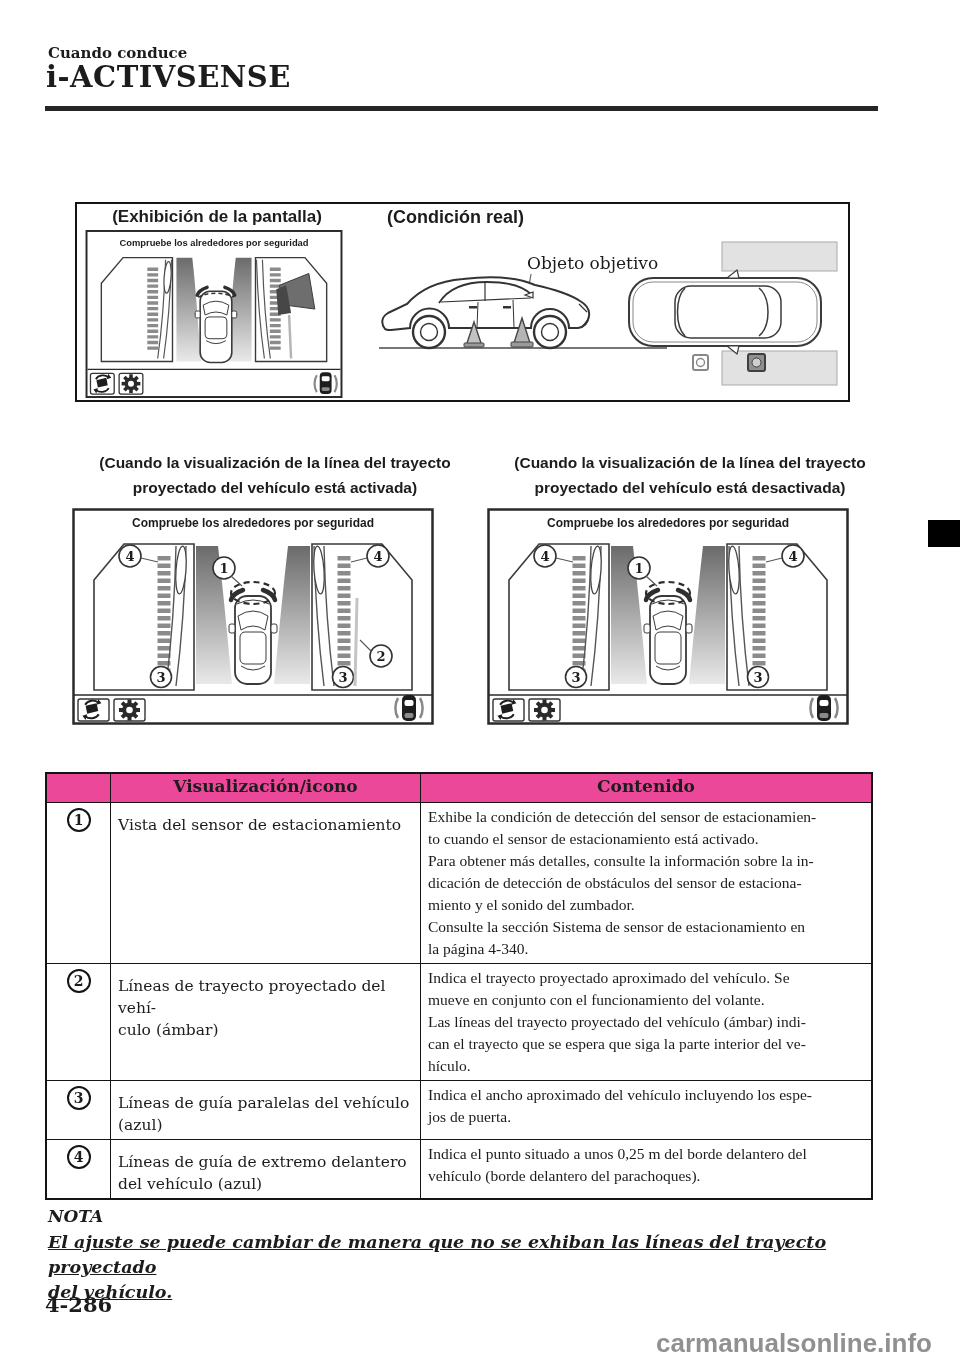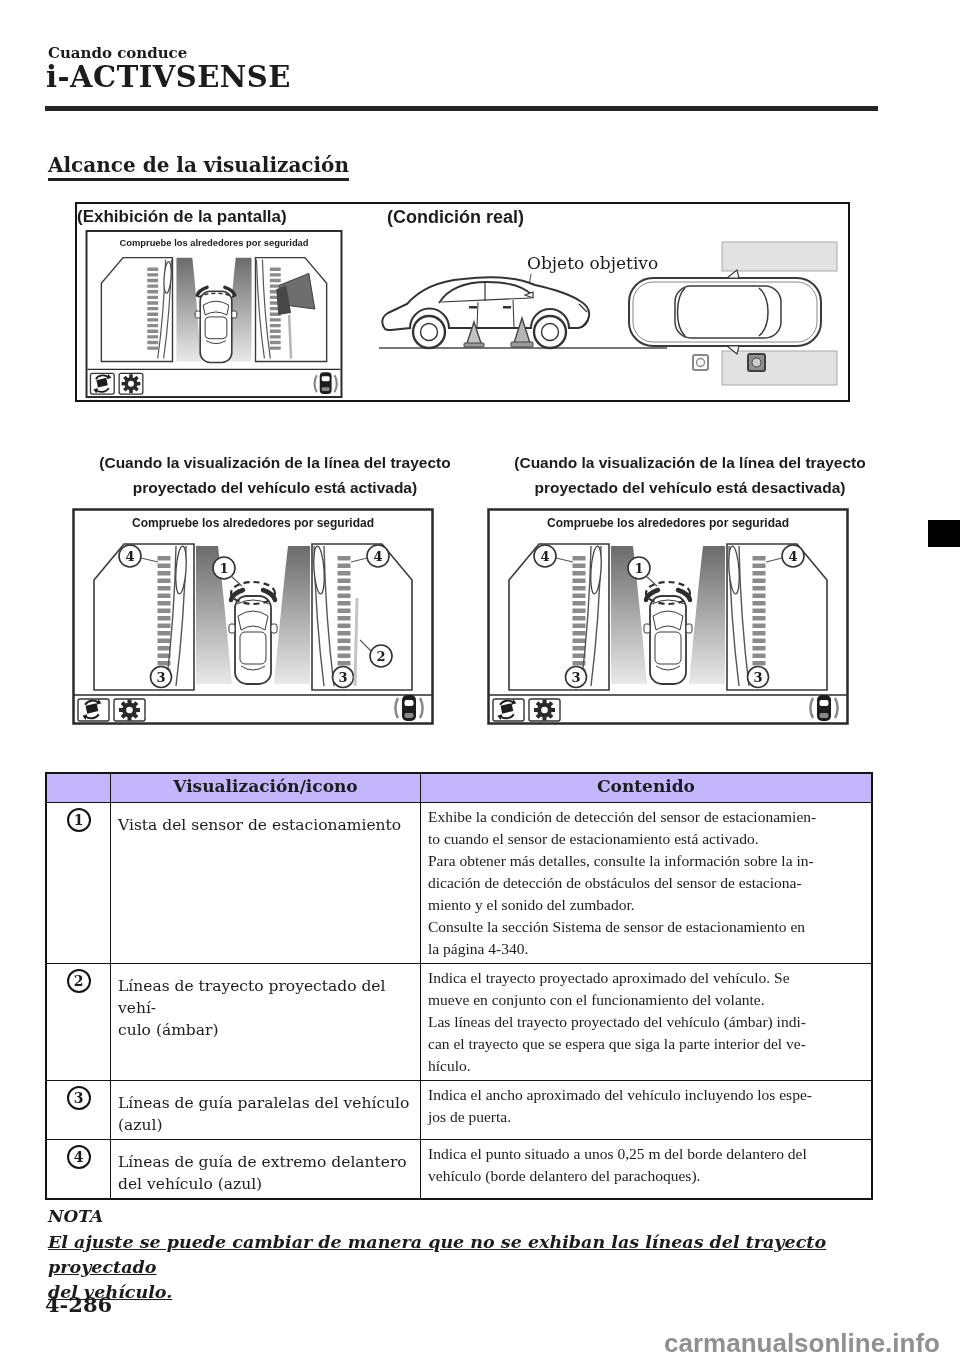--- a/index.html
+++ b/index.html
@@ -7,63 +7,60 @@
         font-family:"DejaVu Serif",serif;color:#1c1c1c;}
   .abs{position:absolute;}
   .eyebrow{left:48px;top:44px;font-weight:bold;font-size:15px;}
   .title{left:46px;top:60px;font-weight:bold;font-size:29px;letter-spacing:.5px;}
   .rule{left:45px;top:106px;width:833px;height:5px;background:#262626;}
   .h2wrap{display:block;}
   .h2{display:inline-block;font-weight:bold;font-size:20px;border-bottom:3px solid #222;padding-bottom:1px;}
   #h2a{left:48px;top:153px;}
   #h2b{left:48px;top:414px;}
   .fig1{left:75px;top:202px;width:771px;height:196px;border:2px solid #141414;background:#fff;}
-  .fig1 .cap1{left:0;top:3px;width:280px;text-align:left;font:bold 17px "Liberation Sans",sans-serif;}
+  .fig1 .cap1{left:0;top:3px;width:280px;text-align:center;font:bold 17px "Liberation Sans",sans-serif;}
   .fig1 .cap2{left:310px;top:3px;font:bold 18px "Liberation Sans",sans-serif;white-space:nowrap;}
   .screen1{left:7px;top:26px;width:260px;height:168px;}
   .realworld{left:298px;top:28px;width:470px;height:165px;}
   .cap{font:bold 15.5px/25px "Liberation Sans",sans-serif;white-space:pre-line;text-align:center;}
   .capA{left:75px;top:450px;width:400px;}
   .capB{left:490px;top:450px;width:400px;}
   .screen2A{left:72px;top:508px;width:362px;height:217px;}
   .screen2B{left:487px;top:508px;width:362px;height:217px;}
   .chapter-tab{left:928px;top:520px;width:32px;height:27px;background:#000;}
   table.spec{position:absolute;left:45px;top:772px;width:828px;border-collapse:collapse;
              border:2px solid #141414;font-size:15.5px;line-height:22px;}
   table.spec th,table.spec td{border:1px solid #141414;vertical-align:top;}
-  table.spec th{background:#c4b5fd;font-weight:bold;font-size:17px;height:26px;text-align:center;padding:1px 12px;}
+  table.spec th{background:#ec4899;font-weight:bold;font-size:17px;height:26px;text-align:center;padding:1px 12px;}
   td.c1{width:61px;text-align:center;padding-top:5px;}
   td.c2{width:296px;padding:11px 6px 3px 7px;}
   td.c3{padding:3px 6px 3px 7px;font-family:Liberation Serif, serif;}
   .lines{white-space:pre-line;}
   .circ{display:inline-block;width:20px;height:20px;border:2px solid #141414;border-radius:50%;
         text-align:center;font:bold 14px/20px "DejaVu Serif",serif;background:#fff;}
   .notelabel{left:48px;top:1206px;font-style:italic;font-weight:bold;font-size:17px;text-align:center;}
   .notetext{left:48px;top:1230px;width:840px;font-style:italic;font-weight:600;
             font-size:17.5px;line-height:25px;white-space:pre-line;text-decoration:underline;}
   .pagenum{left:45px;top:1292px;font-weight:bold;font-size:21px;}
-  .watermark{right:20px;top:1328px;font:bold 26px "Liberation Sans",sans-serif;color:#909090;}
+  .watermark{right:28px;top:1328px;font:bold 26px "Liberation Sans",sans-serif;color:#909090;}
   
   .t-title{font:bold 12px "Liberation Sans",sans-serif;fill:#1c1c1c;}
   .t-title-sm{font:bold 9.5px "Liberation Sans",sans-serif;fill:#1c1c1c;}
   .t-callout{font:bold 13px "DejaVu Serif",serif;fill:#1c1c1c;text-anchor:middle;}
   .t-label{font:17px "DejaVu Serif",serif;fill:#1c1c1c;}
 </style>
 </head>
 <body>
 
 <div class="page">
 
   <div class="abs eyebrow">Cuando conduce</div>
   <div class="abs title">i-ACTIVSENSE</div>
   <div class="abs rule"></div>
 
-  <div class="abs h2wrap" id="h2a">
-    <span class="h2">Alcance de la visualización</span>
-  </div>
 
   <div class="abs fig1">
     <div class="abs cap1">(Exhibición de la pantalla)</div>
     <div class="abs cap2">(Condición real)</div>
 
     <svg class="abs screen1" viewBox="0 0 260 170">
       <rect x="1" y="1" width="258" height="168" fill="#fff" stroke="#2a2a2a" stroke-width="2"></rect>
       <text class="t-title-sm" x="130" y="16" text-anchor="middle">Compruebe los alrededores por seguridad</text>
 
       <defs>

